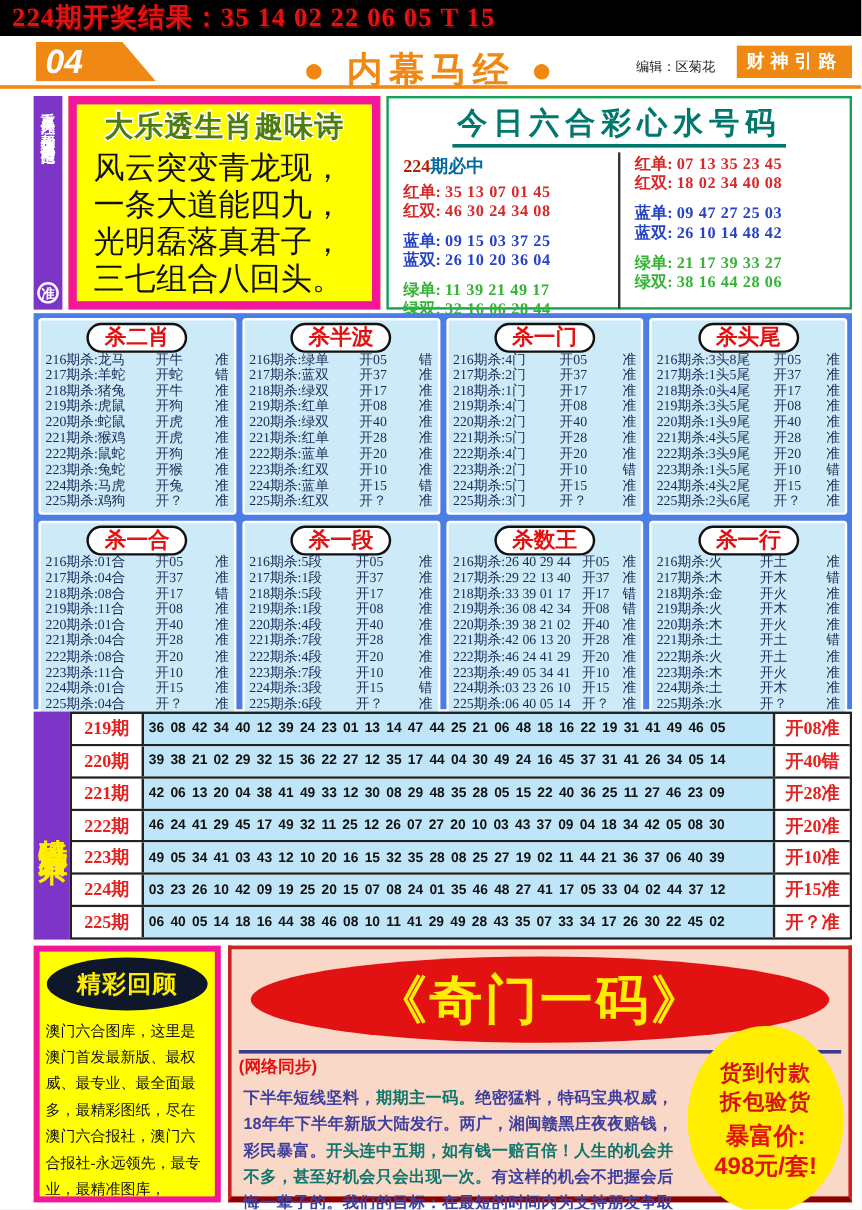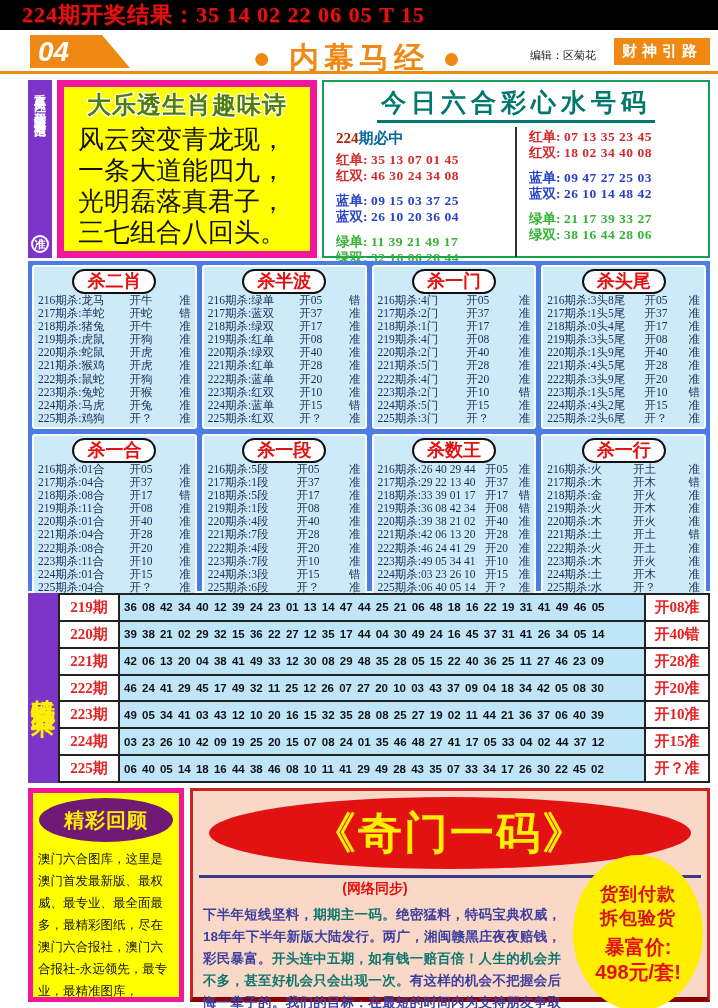--- a/index.html
+++ b/index.html
@@ -1,21 +1,21 @@
 <!DOCTYPE html>
 <html><head>
 <meta charset="utf-8">
 <style>
   * { margin:0; padding:0; box-sizing:border-box; }
   body { background:#e8e8e8; font-family:"Liberation Sans","DejaVu Sans",sans-serif; }
   .page { position:relative; width:718px; height:1008px; background:#ffffff; overflow:hidden; margin:0 auto; }
 
   
   .topbar { position:absolute; top:0; left:0; width:718px; height:30px; background:#000; display:flex; align-items:center; }
-  .topbar span { font-family:"Liberation Serif","DejaVu Serif",serif; font-size:22px; font-weight:bold; color:#e31212; padding-left:22px; letter-spacing:1px; text-shadow:1px 1px 0 #5a0000; white-space:nowrap; }
+  .topbar span { font-family:"Liberation Serif","DejaVu Serif",serif; font-size:22px; font-weight:bold; color:#e31212; padding-left:10px; letter-spacing:1px; text-shadow:1px 1px 0 #5a0000; white-space:nowrap; }
 
   
   .header { position:absolute; top:30px; left:0; width:718px; height:44px; background:#fff; border-bottom:3px solid #ef8913; }
   .page-num { position:absolute; left:30px; top:5px; width:100px; height:33px; background:#ef8913; clip-path:polygon(0 0,72% 0,100% 100%,0 100%); color:#fff; font-size:28px; font-weight:bold; padding-left:8px; line-height:33px; font-style:italic; }
   .header-title { position:absolute; left:0; right:0; text-align:center; top:8px; color:#ef8913; font-size:30px; font-weight:bold; letter-spacing:5px; }
   .editor { position:absolute; right:122px; top:18px; font-size:11px; color:#222; }
   .badge { position:absolute; right:8px; top:8px; background:#ef8913; color:#fff; font-size:15px; font-weight:bold; padding:4px 8px; letter-spacing:5px; }
 
   
   .top-section { position:absolute; top:80px; left:28px; width:682px; height:178px; display:flex; gap:5px; }
@@ -56,27 +56,27 @@
   .sp-row { flex:1; display:flex; }
   .sp-row + .sp-row { border-top:2px solid #222; }
   .sp-period { width:60px; background:#fff; color:#e32222; font-family:"Liberation Serif","DejaVu Serif",serif; font-size:15px; font-weight:bold; display:flex; align-items:center; justify-content:center; border-right:2px solid #222; }
   .sp-nums { flex:1; background:#bfe5f8; color:#111; font-size:11.5px; font-weight:bold; display:flex; align-items:center; padding:0 4px; white-space:nowrap; overflow:hidden; word-spacing:2px; }
   .sp-result { width:64px; background:#fff; color:#e32222; font-family:"Liberation Serif","DejaVu Serif",serif; font-size:15px; font-weight:bold; display:flex; align-items:center; justify-content:center; border-left:2px solid #222; }
 
   
   .bottom-section { position:absolute; top:788px; left:28px; width:682px; height:214px; display:flex; gap:6px; }
   .review-box { width:156px; background:#f2169b; padding:5px; }
   .review-inner { width:100%; height:100%; background:#ffff00; padding:3px 5px; }
-  .review-ellipse { width:134px; height:44px; margin:2px auto 6px; background:#701a75; border-radius:50%; display:flex; align-items:center; justify-content:center; color:#ffee00; font-size:20px; font-weight:bold; letter-spacing:1px; }
+  .review-ellipse { width:134px; height:44px; margin:2px auto 6px; background:#0f172a; border-radius:50%; display:flex; align-items:center; justify-content:center; color:#ffee00; font-size:20px; font-weight:bold; letter-spacing:1px; }
   .review-text { font-family:"Liberation Serif","DejaVu Serif",serif; font-size:12.5px; color:#111; line-height:22px; }
   .ad-box { flex:1; background:#fad8c8; border:3px solid #cc2222; border-bottom:5px solid #8b0000; position:relative; padding:4px 6px; }
   .ad-ellipse { width:96%; height:72px; margin:2px auto 0; background:#e31212; border-radius:50%; display:flex; align-items:center; justify-content:center; }
   .ad-ellipse span { color:#ffee00; font-size:44px; font-weight:bold; letter-spacing:2px; white-space:nowrap; }
   .ad-divider { border-top:3px solid #3b3b8e; margin:6px 0 2px; width:100%; }
-  .ad-sync { text-align:center; margin-right:150px; color:#e31212; font-size:14px; font-weight:bold; }
+  .ad-sync { text-align:left; margin-right:150px; color:#e31212; font-size:14px; font-weight:bold; }
   .ad-blob { position:absolute; top:64px; right:4px; width:130px; height:156px; background:#ffee00; border-radius:50%; display:flex; flex-direction:column; align-items:center; justify-content:center; z-index:2; }
   .ad-blob .pay { color:#d41212; font-size:18px; font-weight:bold; line-height:24px; letter-spacing:1px; }
   .ad-blob .price-label { color:#e31212; font-size:20px; font-weight:bold; line-height:26px; margin-top:4px; }
   .ad-blob .price { color:#e31212; font-size:20px; font-weight:bold; line-height:24px; }
   .ad-body { margin:6px 140px 4px 4px; font-size:13.5px; font-weight:bold; line-height:22px; text-align:justify; }
   .seg-navy { color:#3f3f9e; }
   .seg-red { color:#0f766e; }
 </style>
 </head>
 <body>

